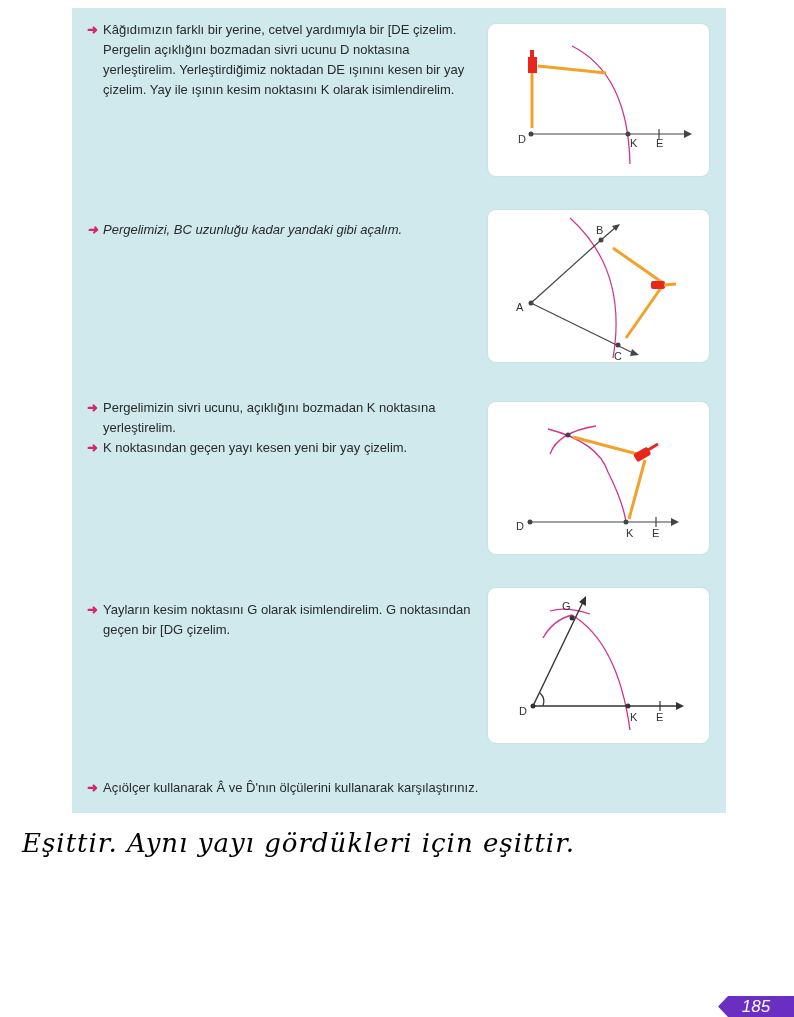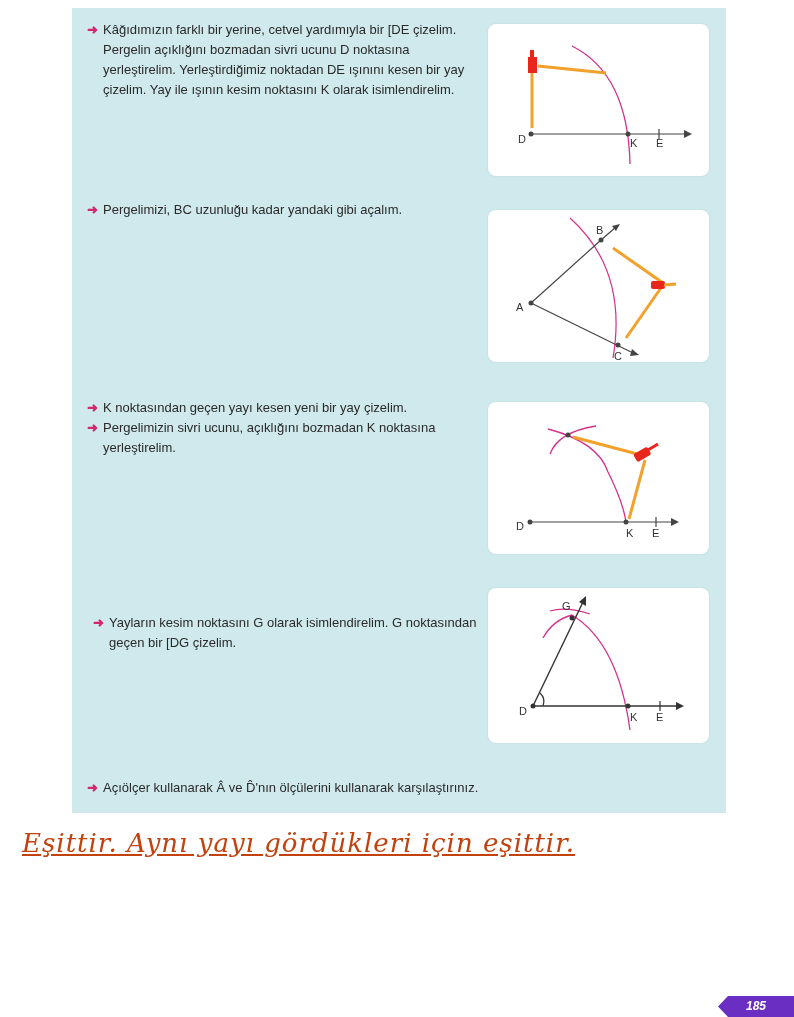--- a/index.html
+++ b/index.html
@@ -3,22 +3,22 @@
 <meta charset="utf-8">
 <style>
   html,body{margin:0;padding:0;}
   body{width:794px;height:1017px;background:#ffffff;position:relative;overflow:hidden;font-family:"Liberation Sans",sans-serif;}
   .panel{position:absolute;left:72px;top:8px;width:654px;height:805px;background:#cfe9ec;}
   .step-text{position:absolute;left:87px;width:390px;font-size:13px;line-height:20px;color:#2a2a2a;}
   .step-text p{margin:0;text-indent:-16px;padding-left:16px;}
   .bullet{display:inline-block;width:13px;color:#d6246e;font-weight:bold;margin-right:3px;text-indent:0;}
   .fig{position:absolute;left:488px;width:221px;background:#ffffff;border-radius:8px;box-shadow:0 0 2px #b9d6d8;}
   .fig svg{display:block;}
-  .handwriting{position:absolute;left:22px;top:828px;font-family:"DejaVu Serif",serif;font-style:italic;font-size:26px;color:#c2410c;letter-spacing:1px;text-decoration:underline;}
-  .page-num{position:absolute;left:718px;top:996px;width:76px;height:21px;background:#6a2fc2;clip-path:polygon(10px 0,100% 0,100% 100%,10px 100%,0 50%);color:#fff;font-weight:bold;font-style:italic;font-size:12px;line-height:21px;text-align:center;}
+  .handwriting{position:absolute;left:22px;top:828px;font-family:"DejaVu Serif",serif;font-style:italic;font-size:26px;color:#000000;letter-spacing:1px;}
+  .page-num{position:absolute;left:718px;top:996px;width:76px;height:21px;background:#6a2fc2;clip-path:polygon(10px 0,100% 0,100% 100%,10px 100%,0 50%);color:#fff;font-weight:normal;font-style:italic;font-size:17px;line-height:21px;text-align:center;}
   .fig text{font-family:"Liberation Sans",sans-serif;font-size:11px;fill:#333;}
 </style>
 </head>
 <body>
 
 <div class="panel"></div>
 
 <div class="step-text" style="top:20px;">
   <p><span class="bullet">➜</span><span>Kâğıdımızın farklı bir yerine, cetvel yardımıyla bir [DE çize­lim. Pergelin açıklığını bozmadan sivri ucunu D noktasına yerleştirelim. Yerleştirdiğimiz noktadan DE ışınını kesen bir yay çizelim. Yay ile ışının kesim noktasını K olarak isim­lendirelim.</span></p>
 </div>
@@ -33,21 +33,21 @@
     <line x1="44" y1="40" x2="44" y2="104" stroke="#f2a12b" stroke-width="3"></line>
     <line x1="50" y1="42" x2="118" y2="49" stroke="#f2a12b" stroke-width="3"></line>
     <rect x="40" y="33" width="9" height="16" fill="#e8261c"></rect>
     <rect x="42" y="26" width="4" height="8" fill="#e8261c"></rect>
     <text x="30" y="119">D</text>
     <text x="142" y="123">K</text>
     <text x="168" y="123">E</text>
   </svg>
 </div>
 
-<div class="step-text" style="top:200px;">
+<div class="step-text" style="top:220px;font-style:italic;">
   <p><span class="bullet">➜</span><span>Pergelimizi, BC uzunluğu kadar yandaki gibi açalım.</span></p>
 </div>
 <div class="fig" style="top:210px;height:152px;">
   <svg width="221" height="152" viewBox="0 0 221 152">
     <path d="M82 8 Q140 60 125 148" fill="none" stroke="#d4318a" stroke-width="1.2"></path>
     <line x1="43" y1="93" x2="113" y2="30" stroke="#444" stroke-width="1.2"></line>
     <line x1="113" y1="30" x2="128" y2="17" stroke="#444" stroke-width="1.2"></line>
     <polygon points="124,16 132,14 128,21" fill="#444"></polygon>
     <line x1="43" y1="93" x2="145" y2="143" stroke="#444" stroke-width="1.2"></line>
     <polygon points="144,139 151,145 142,146" fill="#444"></polygon>
@@ -58,22 +58,22 @@
     <line x1="175" y1="75" x2="138" y2="128" stroke="#f2a12b" stroke-width="3"></line>
     <rect x="163" y="71" width="14" height="8" fill="#e8261c" rx="2"></rect>
     <line x1="176" y1="75" x2="188" y2="74" stroke="#f2a12b" stroke-width="3"></line>
     <text x="28" y="101">A</text>
     <text x="108" y="24">B</text>
     <text x="126" y="150">C</text>
   </svg>
 </div>
 
 <div class="step-text" style="top:398px;">
+  <p><span class="bullet">➜</span><span>Pergelimizin sivri ucunu, açıklığını bozmadan K noktasına yerleştirelim.</span></p>
   <p><span class="bullet">➜</span><span>K noktasından geçen yayı kesen yeni bir yay çizelim.</span></p>
-  <p><span class="bullet">➜</span><span>Pergelimizin sivri ucunu, açıklığını bozmadan K noktasına yerleştirelim.</span></p>
 </div>
 <div class="fig" style="top:402px;height:152px;">
   <svg width="221" height="152" viewBox="0 0 221 152">
     <path d="M60 27 Q110 40 120 70 Q135 100 138 120" fill="none" stroke="#d4318a" stroke-width="1.3"></path>
     <path d="M62 52 Q70 30 108 24" fill="none" stroke="#d4318a" stroke-width="1.3"></path>
     <line x1="42" y1="120" x2="183" y2="120" stroke="#444" stroke-width="1.2"></line>
     <polygon points="183,116 191,120 183,124" fill="#444"></polygon>
     <line x1="168" y1="115" x2="168" y2="125" stroke="#444" stroke-width="1.2"></line>
     <circle cx="42" cy="120" r="2.5" fill="#444"></circle>
     <circle cx="138" cy="120" r="2.5" fill="#444"></circle>
@@ -81,21 +81,21 @@
     <line x1="85" y1="35" x2="153" y2="53" stroke="#f2a12b" stroke-width="3"></line>
     <line x1="157" y1="58" x2="141" y2="117" stroke="#f2a12b" stroke-width="3"></line>
     <rect x="146" y="48" width="16" height="9" fill="#e8261c" rx="2" transform="rotate(-30 154 52)"></rect>
     <line x1="160" y1="48" x2="170" y2="42" stroke="#e8261c" stroke-width="3"></line>
     <text x="28" y="128">D</text>
     <text x="138" y="135">K</text>
     <text x="164" y="135">E</text>
   </svg>
 </div>
 
-<div class="step-text" style="top:613px;margin-left:6px;">
+<div class="step-text" style="top:600px;">
   <p><span class="bullet">➜</span><span>Yayların kesim noktasını G olarak isimlendirelim. G nokta­sından geçen bir [DG çizelim.</span></p>
 </div>
 <div class="fig" style="top:588px;height:155px;">
   <svg width="221" height="155" viewBox="0 0 221 155">
     <path d="M62 23 Q78 18 102 26" fill="none" stroke="#d4318a" stroke-width="1.3"></path>
     <path d="M55 50 Q65 32 84 27 Q130 55 142 142" fill="none" stroke="#d4318a" stroke-width="1.3"></path>
     <line x1="45" y1="118" x2="95" y2="14" stroke="#333" stroke-width="1.4"></line>
     <polygon points="91,14 98,8 98,18" fill="#333"></polygon>
     <line x1="45" y1="118" x2="188" y2="118" stroke="#333" stroke-width="1.4"></line>
     <polygon points="188,114 196,118 188,122" fill="#333"></polygon>

